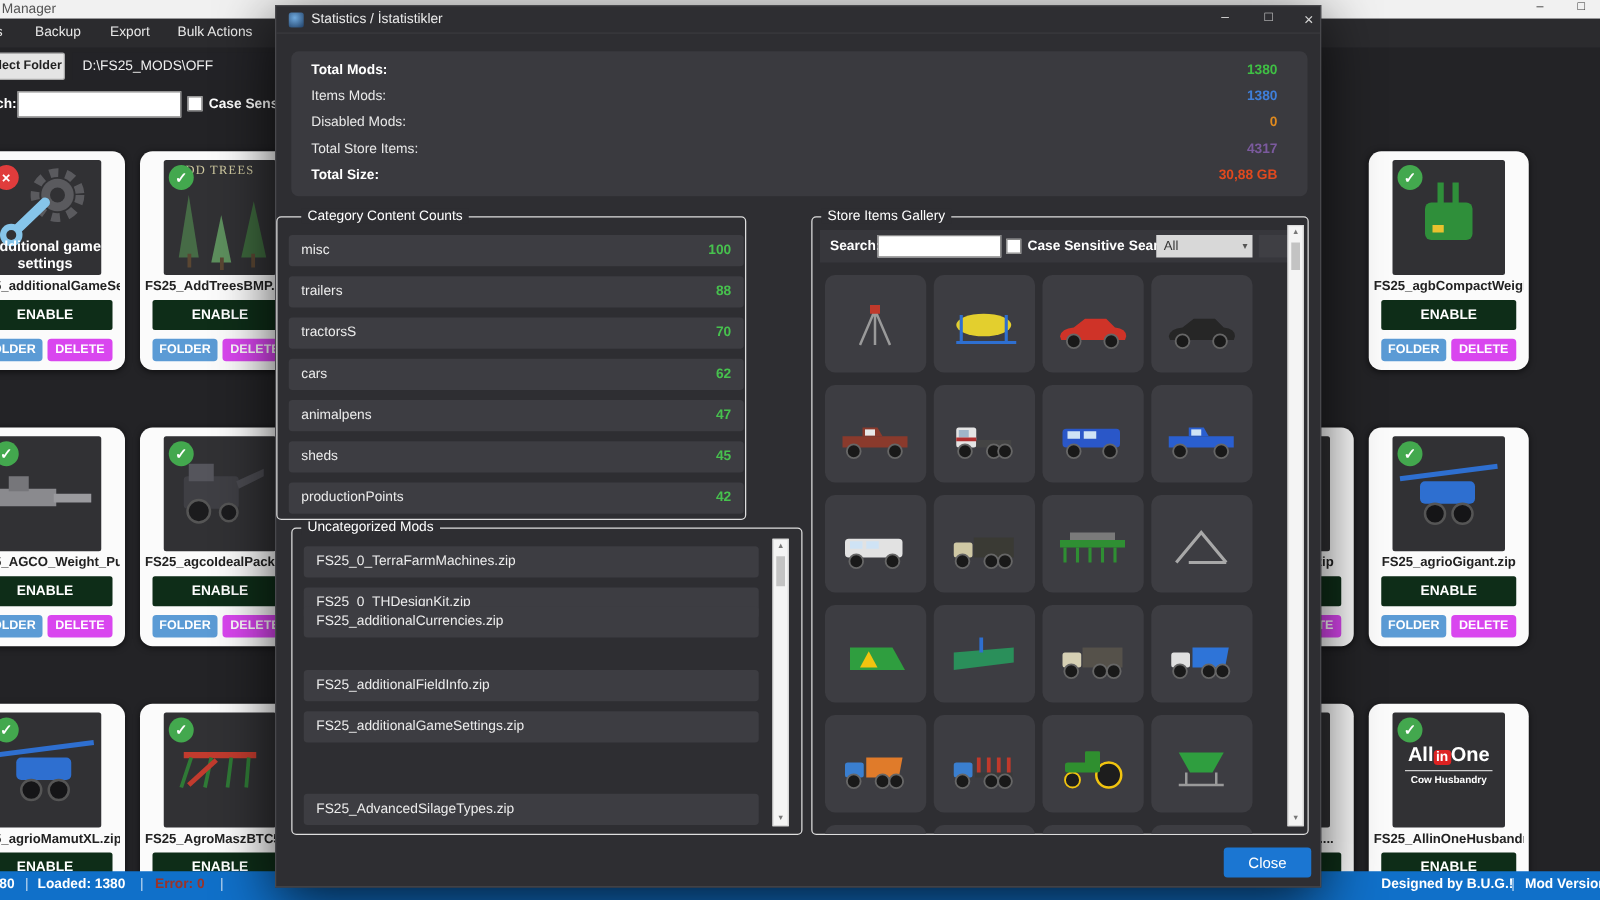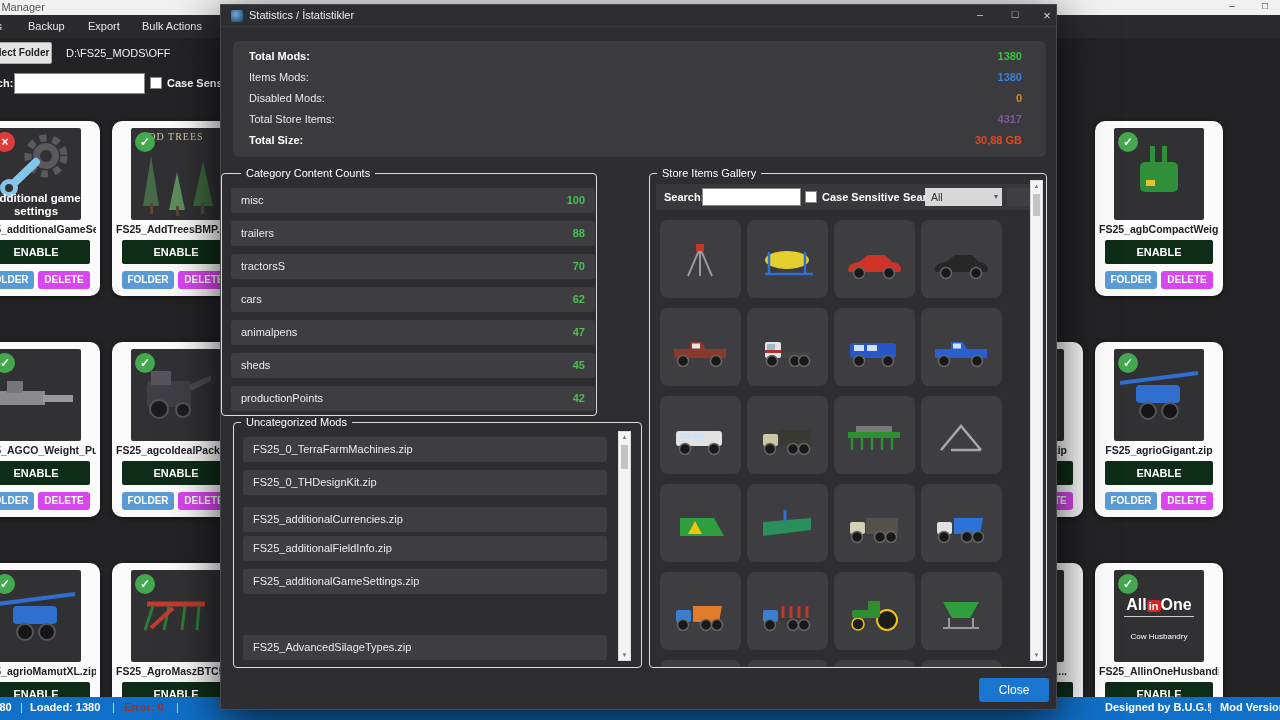--- a/index.html
+++ b/index.html
@@ -28,21 +28,21 @@
   .mod-name { position:absolute; left:4px; top:102px; width:120px; font-size:10.5px; font-weight:bold; color:#222; text-align:center; white-space:nowrap; overflow:hidden; }
   .mod-name.right { text-align:right; padding-right:12px; }
   .btn-enable { position:absolute; left:10px; top:119px; width:108px; height:24px; background:#0e2d18; border-radius:2px; color:#fff; font-weight:bold; font-size:11px; text-align:center; line-height:24px; }
   .btn-folder, .btn-delete { position:absolute; top:150px; width:52px; height:18px; border-radius:3px; color:#fff; font-weight:bold; font-size:10px; text-align:center; line-height:18px; }
   .btn-folder { left:10px; background:#5b9bd5; } .btn-delete { left:66px; background:#d946ef; }
   .thumb-caption-bottom { position:absolute; left:0; right:0; bottom:2px; font-weight:bold; color:#fff; font-size:11.5px; line-height:13px; text-align:center; }
   .thumb-caption-top { position:absolute; top:3px; left:0; right:0; text-align:center; color:#cfc9a0; font-size:10px; letter-spacing:1px; font-family:"Liberation Serif",serif; }
   .aio { position:absolute; top:26px; left:0; right:0; text-align:center; color:#fff; }
   .aio .big { font-size:16px; font-weight:bold; }
   .aio .in { background:#d22; border-radius:3px; padding:0 2px; font-size:11px; font-weight:bold; }
-  .aio .sub { font-size:8px; font-weight:normal; border-top:1px solid #ccc; margin:2px 10px 0; padding-top:15px; }
+  .aio .sub { font-size:8px; font-weight:bold; border-top:1px solid #ccc; margin:2px 10px 0; padding-top:2px; }
 
   
   .statusbar { position:absolute; left:0; top:697px; width:1280px; height:23px; background:#1070c9; z-index:40; font-size:11px; font-weight:bold; color:#fff; }
   .sb { position:absolute; top:4px; white-space:nowrap; }
   .sb-sep { color:rgba(255,255,255,.75); font-weight:normal; }
   .sb-error { color:#9c3327; }
 
   
   .dialog { position:absolute; left:220px; top:4px; width:837px; height:706px; background:#2e2e32; border:1px solid #48484c; box-shadow:0 12px 45px rgba(0,0,0,.75); z-index:50; }
   .dlg-titlebar { position:absolute; left:0; top:0; width:100%; height:22px; border-bottom:1px solid #3a3a3e; }
@@ -316,21 +316,21 @@
   </div>
 
   <span class="gbox-label" style="left:20px;top:411px;">Uncategorized Mods</span>
   <div class="gbox" style="left:12px;top:417px;width:409px;height:246px;">
     <div class="lrow" style="top:14px;">
         <span class="lname">FS25_0_TerraFarmMachines.zip</span>
       </div>
     <div class="lrow" style="top:47px;">
         <span class="lname">FS25_0_THDesignKit.zip</span>
       </div>
-    <div class="lrow" style="top:84px;text-decoration:underline;">
+    <div class="lrow" style="top:62px;text-decoration:underline;">
         <span class="lname">FS25_additionalCurrencies.zip</span>
       </div>
     <div class="lrow" style="top:113px;">
         <span class="lname">FS25_additionalFieldInfo.zip</span>
       </div>
     <div class="lrow" style="top:146px;">
         <span class="lname">FS25_additionalGameSettings.zip</span>
       </div>
     <div class="lrow" style="top:212px;">
         <span class="lname">FS25_AdvancedSilageTypes.zip</span>

